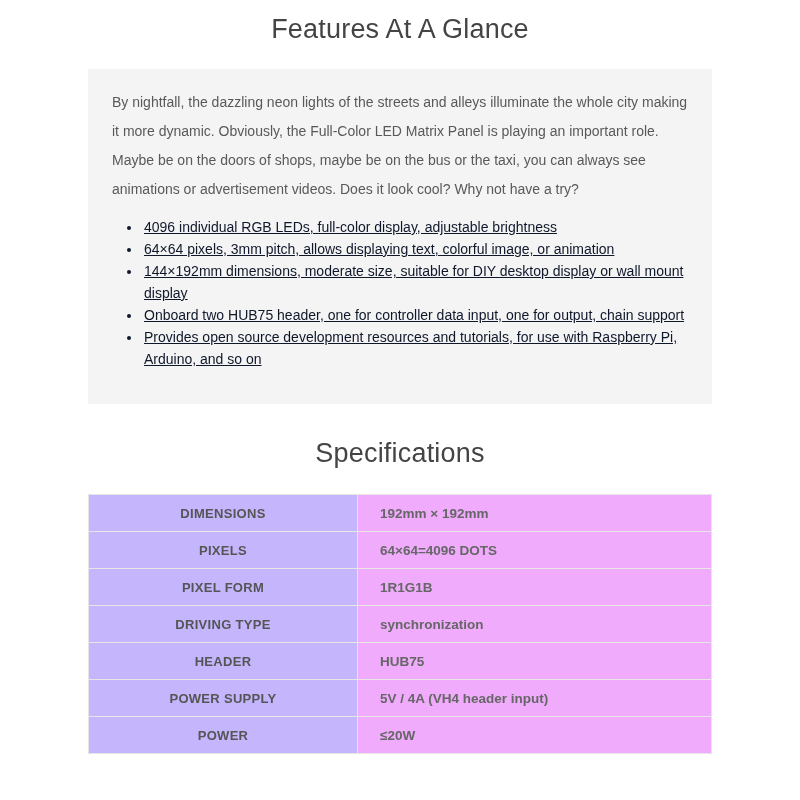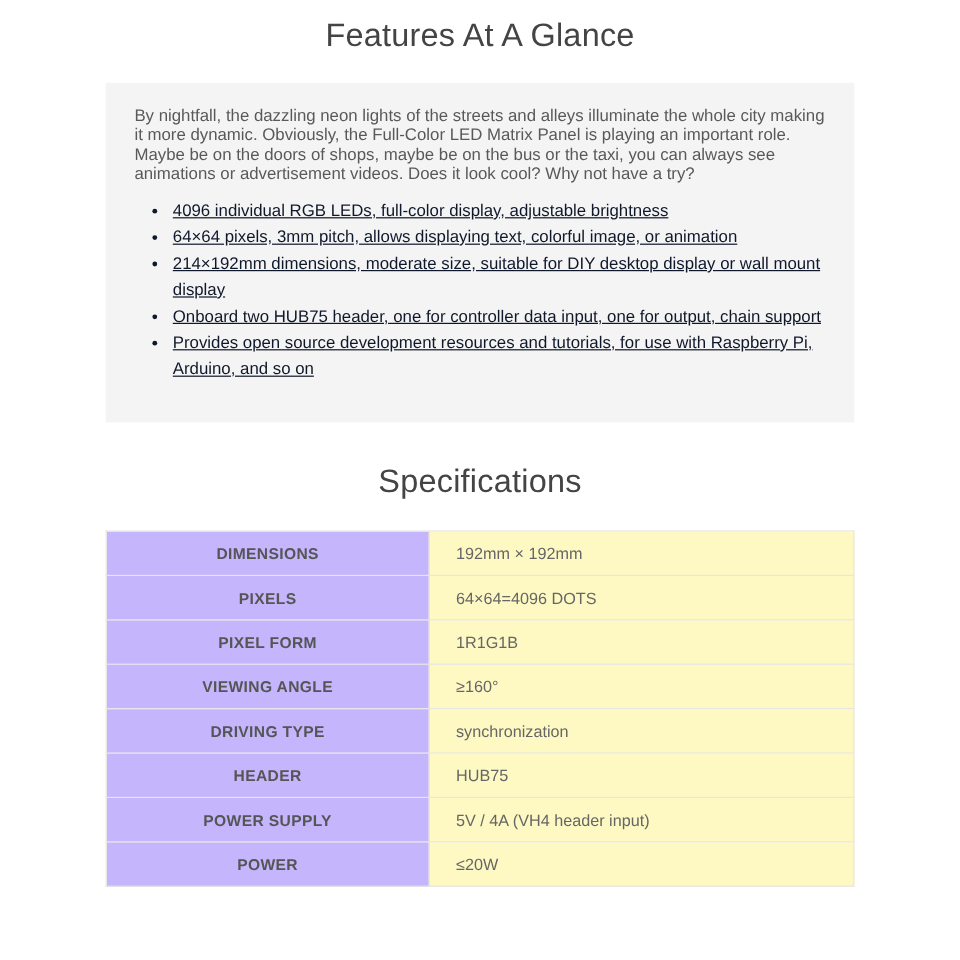--- a/index.html
+++ b/index.html
@@ -29,21 +29,21 @@
   .feature-box {
     box-sizing: border-box;
     width: 624px;
     margin: 24px auto 0 auto;
     background: #f4f4f4;
     padding: 19px 24px 18px 24px;
   }
   .feature-box p {
     margin: 0;
     font-size: 14px;
-    line-height: 16px;
+    line-height: 29px;
     color: #595959;
   }
   .feature-box ul {
     margin: 12px 0 16px 0;
     padding: 0 0 0 30px;
     font-size: 14px;
     line-height: 22px;
     color: #0f172a;
     text-decoration: underline;
   }
@@ -69,65 +69,61 @@
   table.specs th {
     width: 268px;
     background: #c4b5fd;
     font-size: 13px;
     font-weight: 700;
     color: #555555;
     text-align: center;
     letter-spacing: 0.3px;
   }
   table.specs td {
-    background: #fef9c3;
+    background: #f0abfc;
     font-size: 13.5px;
-    font-weight: 400;
+    font-weight: 700;
     color: #666666;
     text-align: left;
     padding-left: 22px;
   }
 </style>
 </head>
 <body>
 
 <div class="page">
 
   <h1 id="features-heading" class="section-heading">Features At A Glance</h1>
 
   <div class="feature-box">
     <p>By nightfall, the dazzling neon lights of the streets and alleys illuminate the whole city making it more dynamic. Obviously, the Full-Color LED Matrix Panel is playing an important role. Maybe be on the doors of shops, maybe be on the bus or the taxi, you can always see animations or advertisement videos. Does it look cool? Why not have a try?</p>
     <ul>
       <li>4096 individual RGB LEDs, full-color display, adjustable brightness</li>
       <li>64×64 pixels, 3mm pitch, allows displaying text, colorful image, or animation</li>
-      <li>214×192mm dimensions, moderate size, suitable for DIY desktop display or wall mount display</li>
+      <li>144×192mm dimensions, moderate size, suitable for DIY desktop display or wall mount display</li>
       <li>Onboard two HUB75 header, one for controller data input, one for output, chain support</li>
       <li>Provides open source development resources and tutorials, for use with Raspberry Pi, Arduino, and so on</li>
     </ul>
   </div>
 
   <h2 id="specs-heading" class="section-heading">Specifications</h2>
 
   <table class="specs">
     <tbody>
       <tr>
         <th>DIMENSIONS</th>
         <td>192mm × 192mm</td>
       </tr>
       <tr>
         <th>PIXELS</th>
         <td>64×64=4096 DOTS</td>
       </tr>
       <tr>
         <th>PIXEL FORM</th>
         <td>1R1G1B</td>
-      </tr>
-      <tr>
-        <th>VIEWING ANGLE</th>
-        <td>≥160°</td>
       </tr>
       <tr>
         <th>DRIVING TYPE</th>
         <td>synchronization</td>
       </tr>
       <tr>
         <th>HEADER</th>
         <td>HUB75</td>
       </tr>
       <tr>

